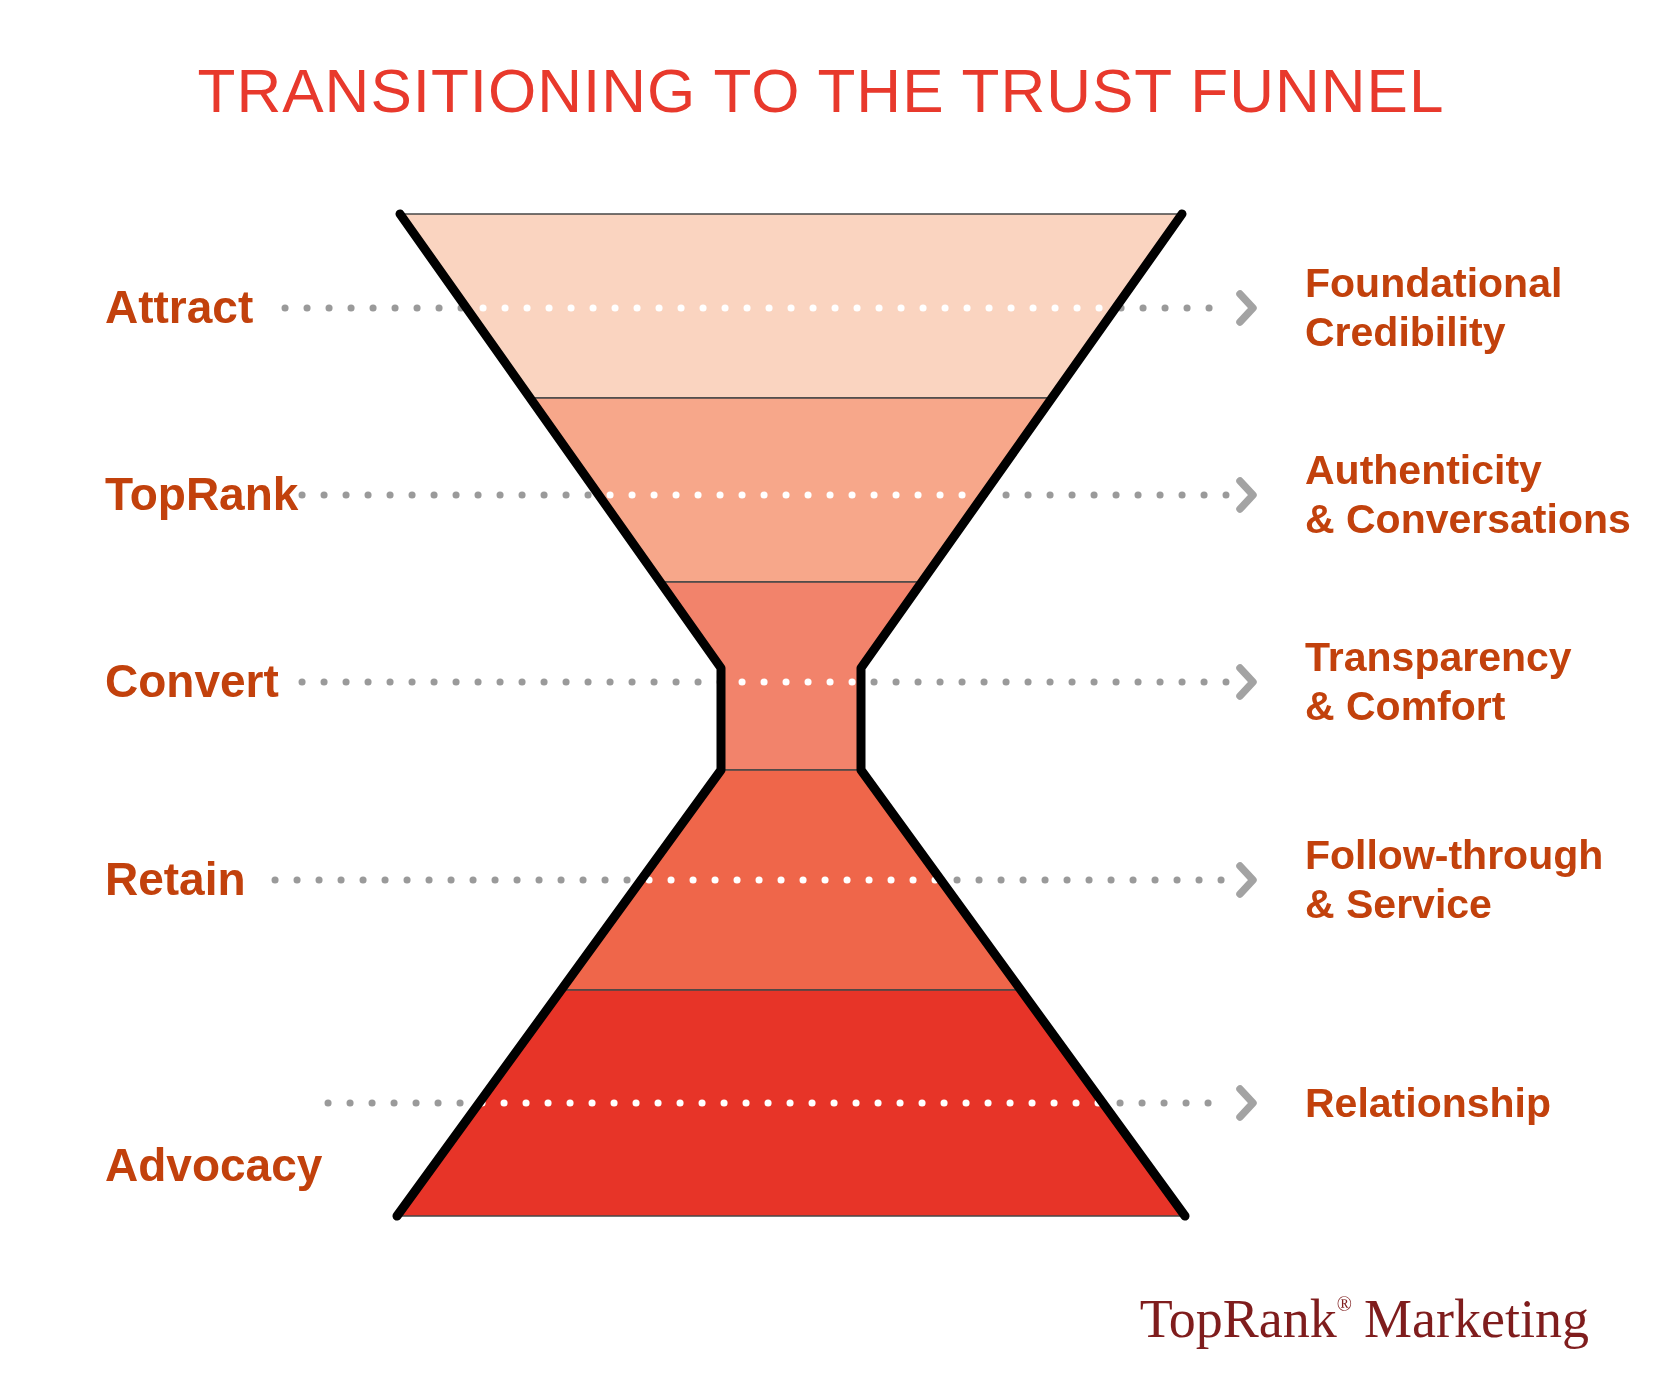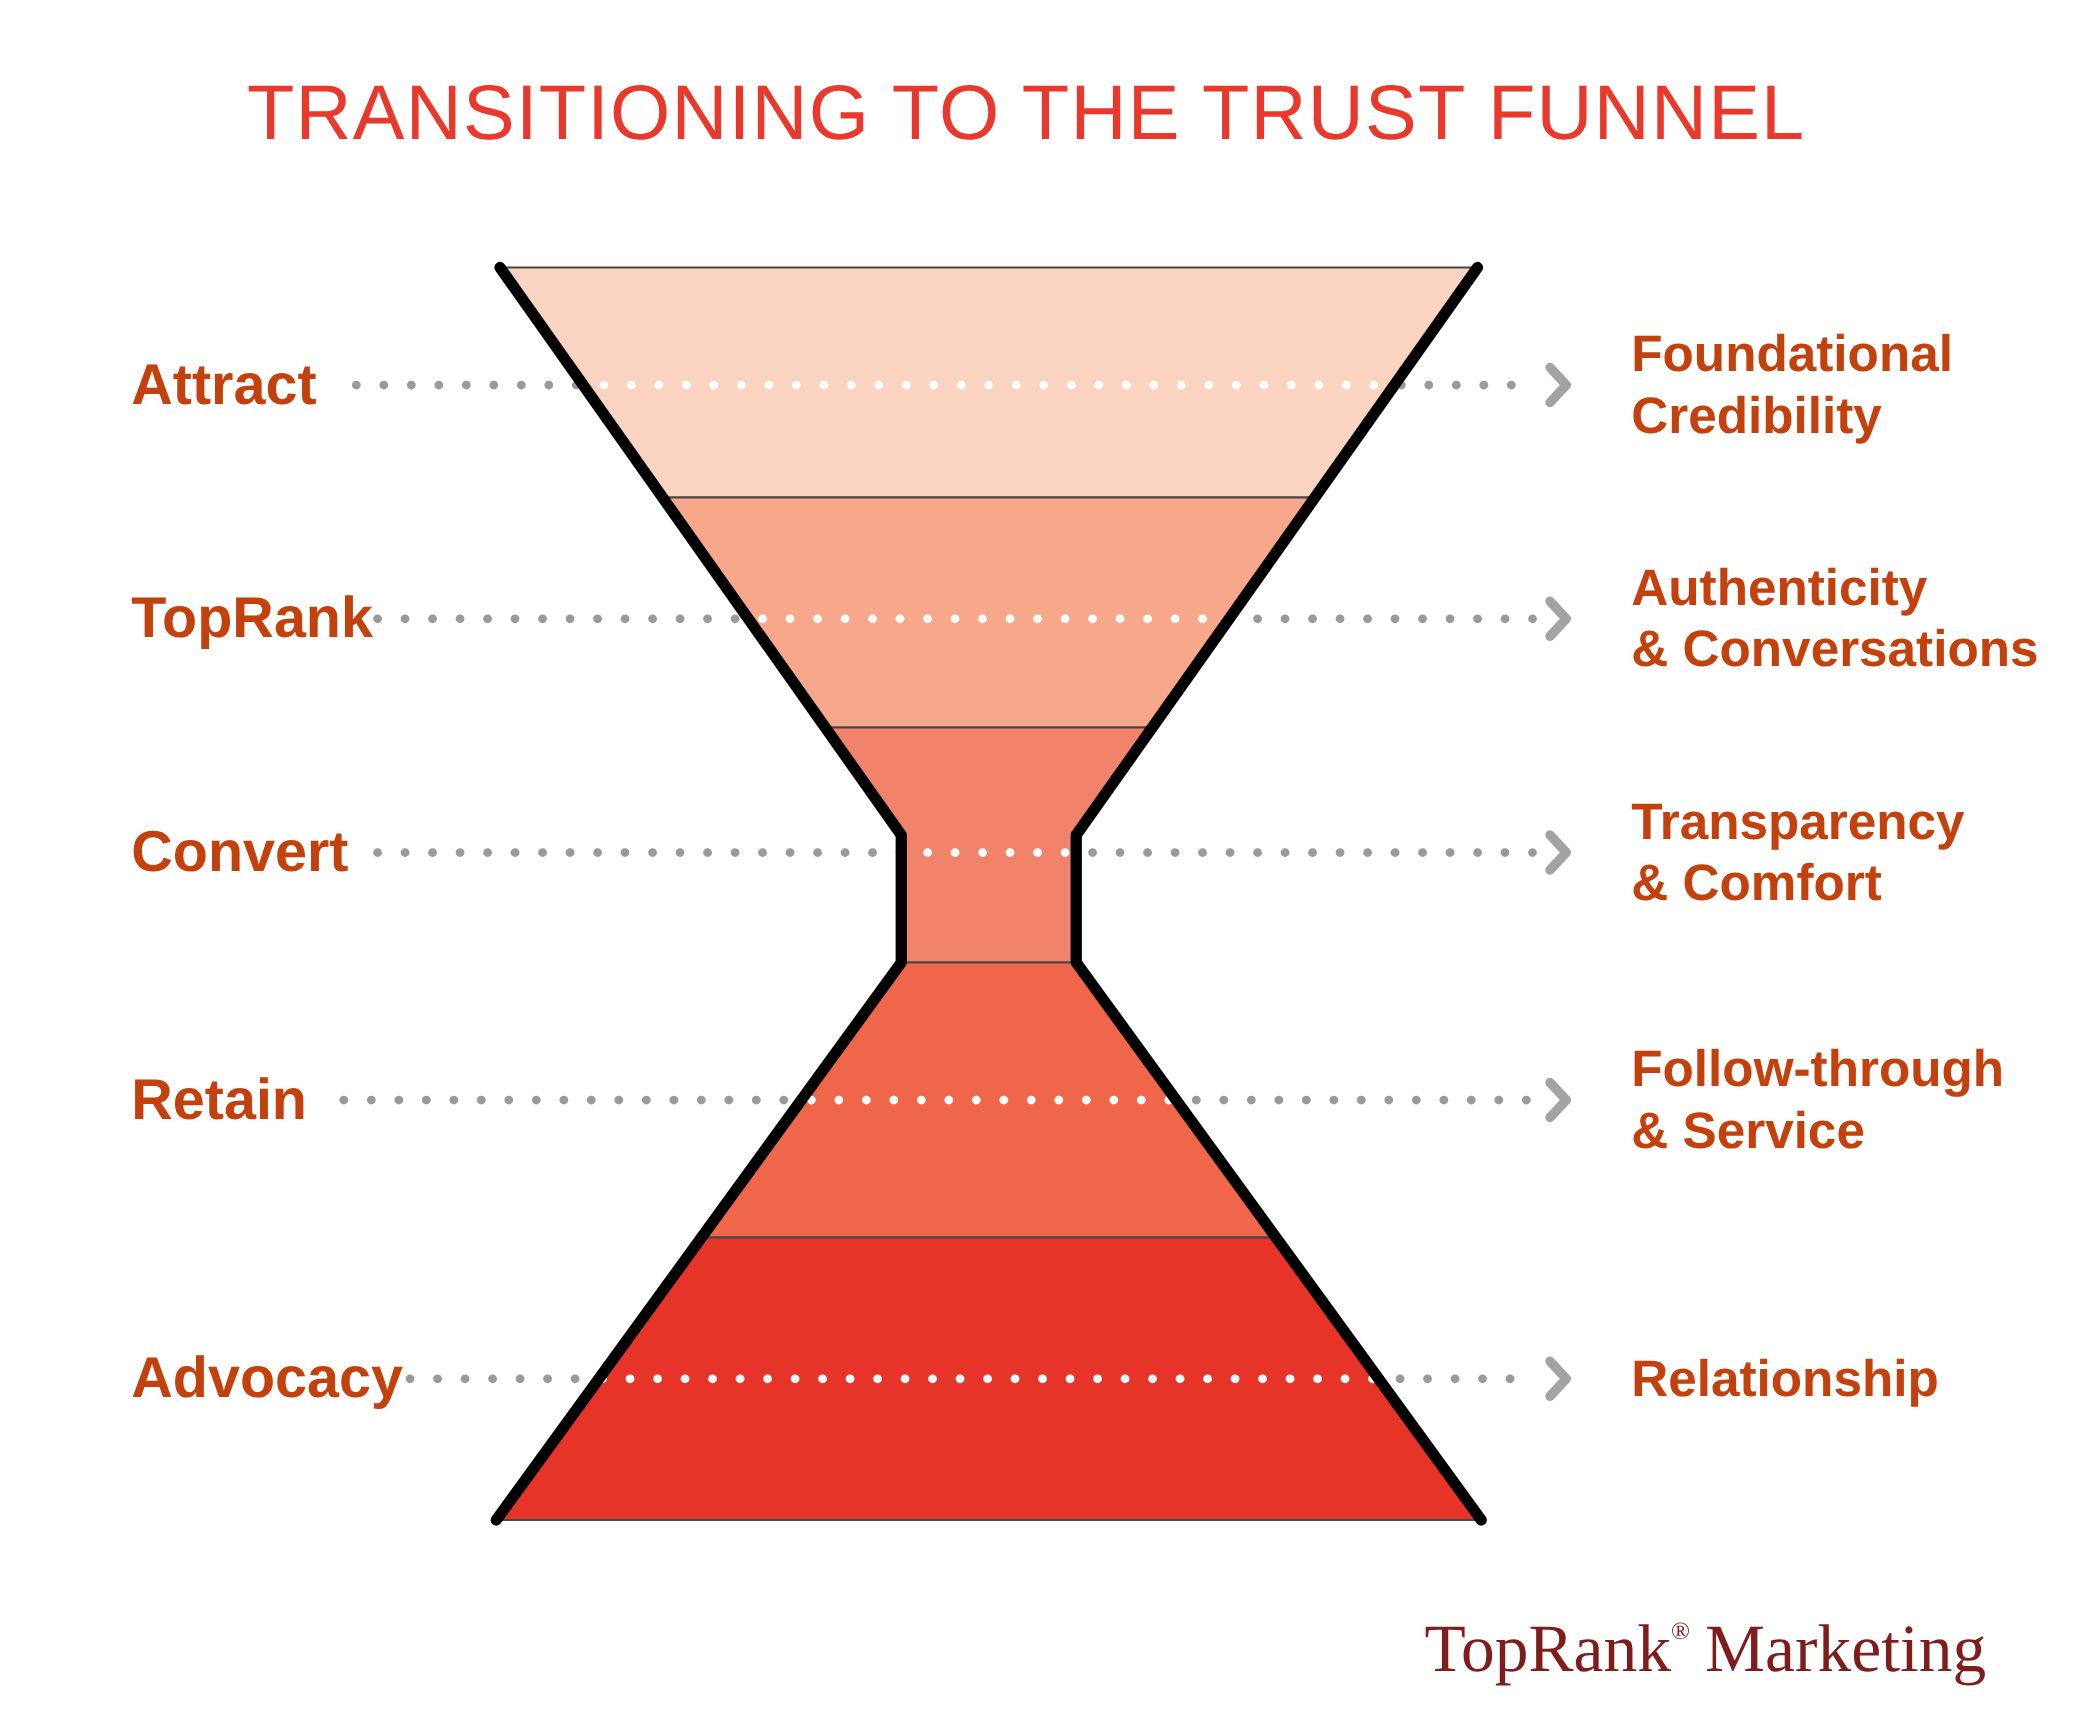--- a/index.html
+++ b/index.html
@@ -115,21 +115,21 @@
       <polyline points="1240,1089 1253,1103 1240,1117" stroke="#A3A3A3"></polyline>
     </g>
   </svg>
 
   <div class="labels-layer" style="color: #c2410c;">
 
     <div class="stage-label" style="top:308px">Attract</div>
     <div class="stage-label" style="top:495px">TopRank</div>
     <div class="stage-label" style="top:682px">Convert</div>
     <div class="stage-label" style="top:880px">Retain</div>
-    <div class="stage-label" style="top:1103px">Advocacy</div>
+    <div class="stage-label" style="top:1166px">Advocacy</div>
 
     <div class="trust-label" style="top:308px">
       <div>Foundational</div>
       <div>Credibility</div>
     </div>
     <div class="trust-label" style="top:495px">
       <div>Authenticity</div>
       <div>&amp; Conversations</div>
     </div>
     <div class="trust-label" style="top:682px">

